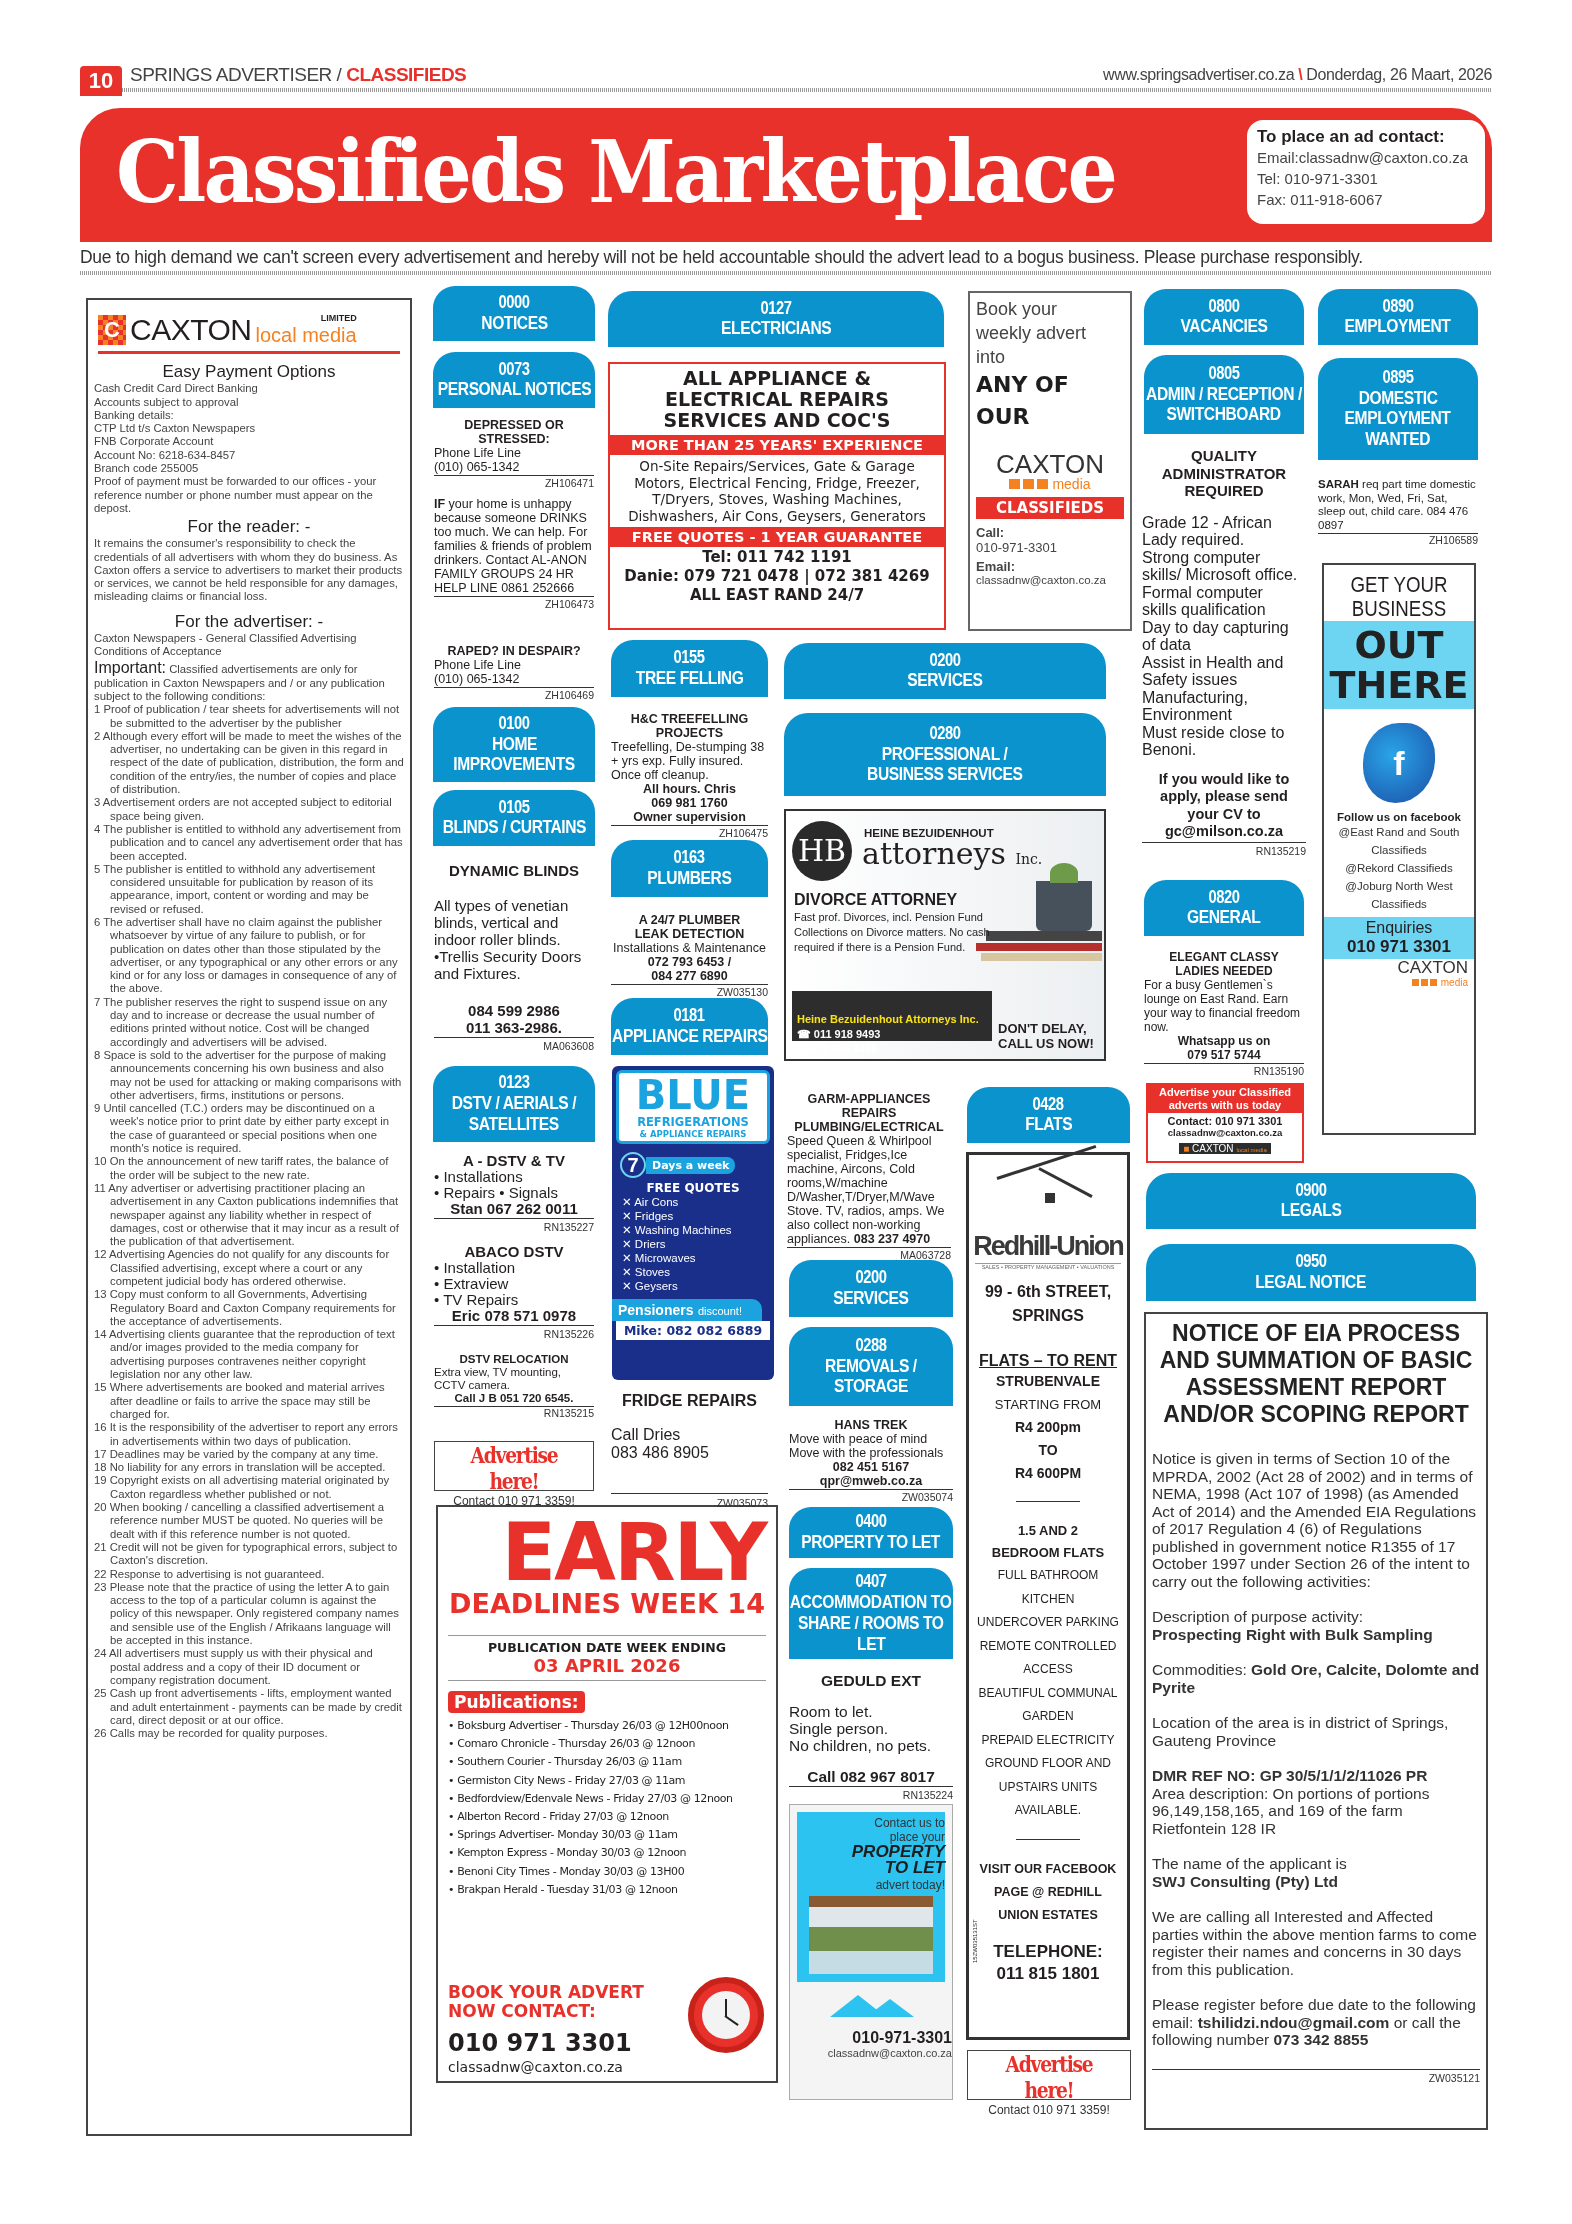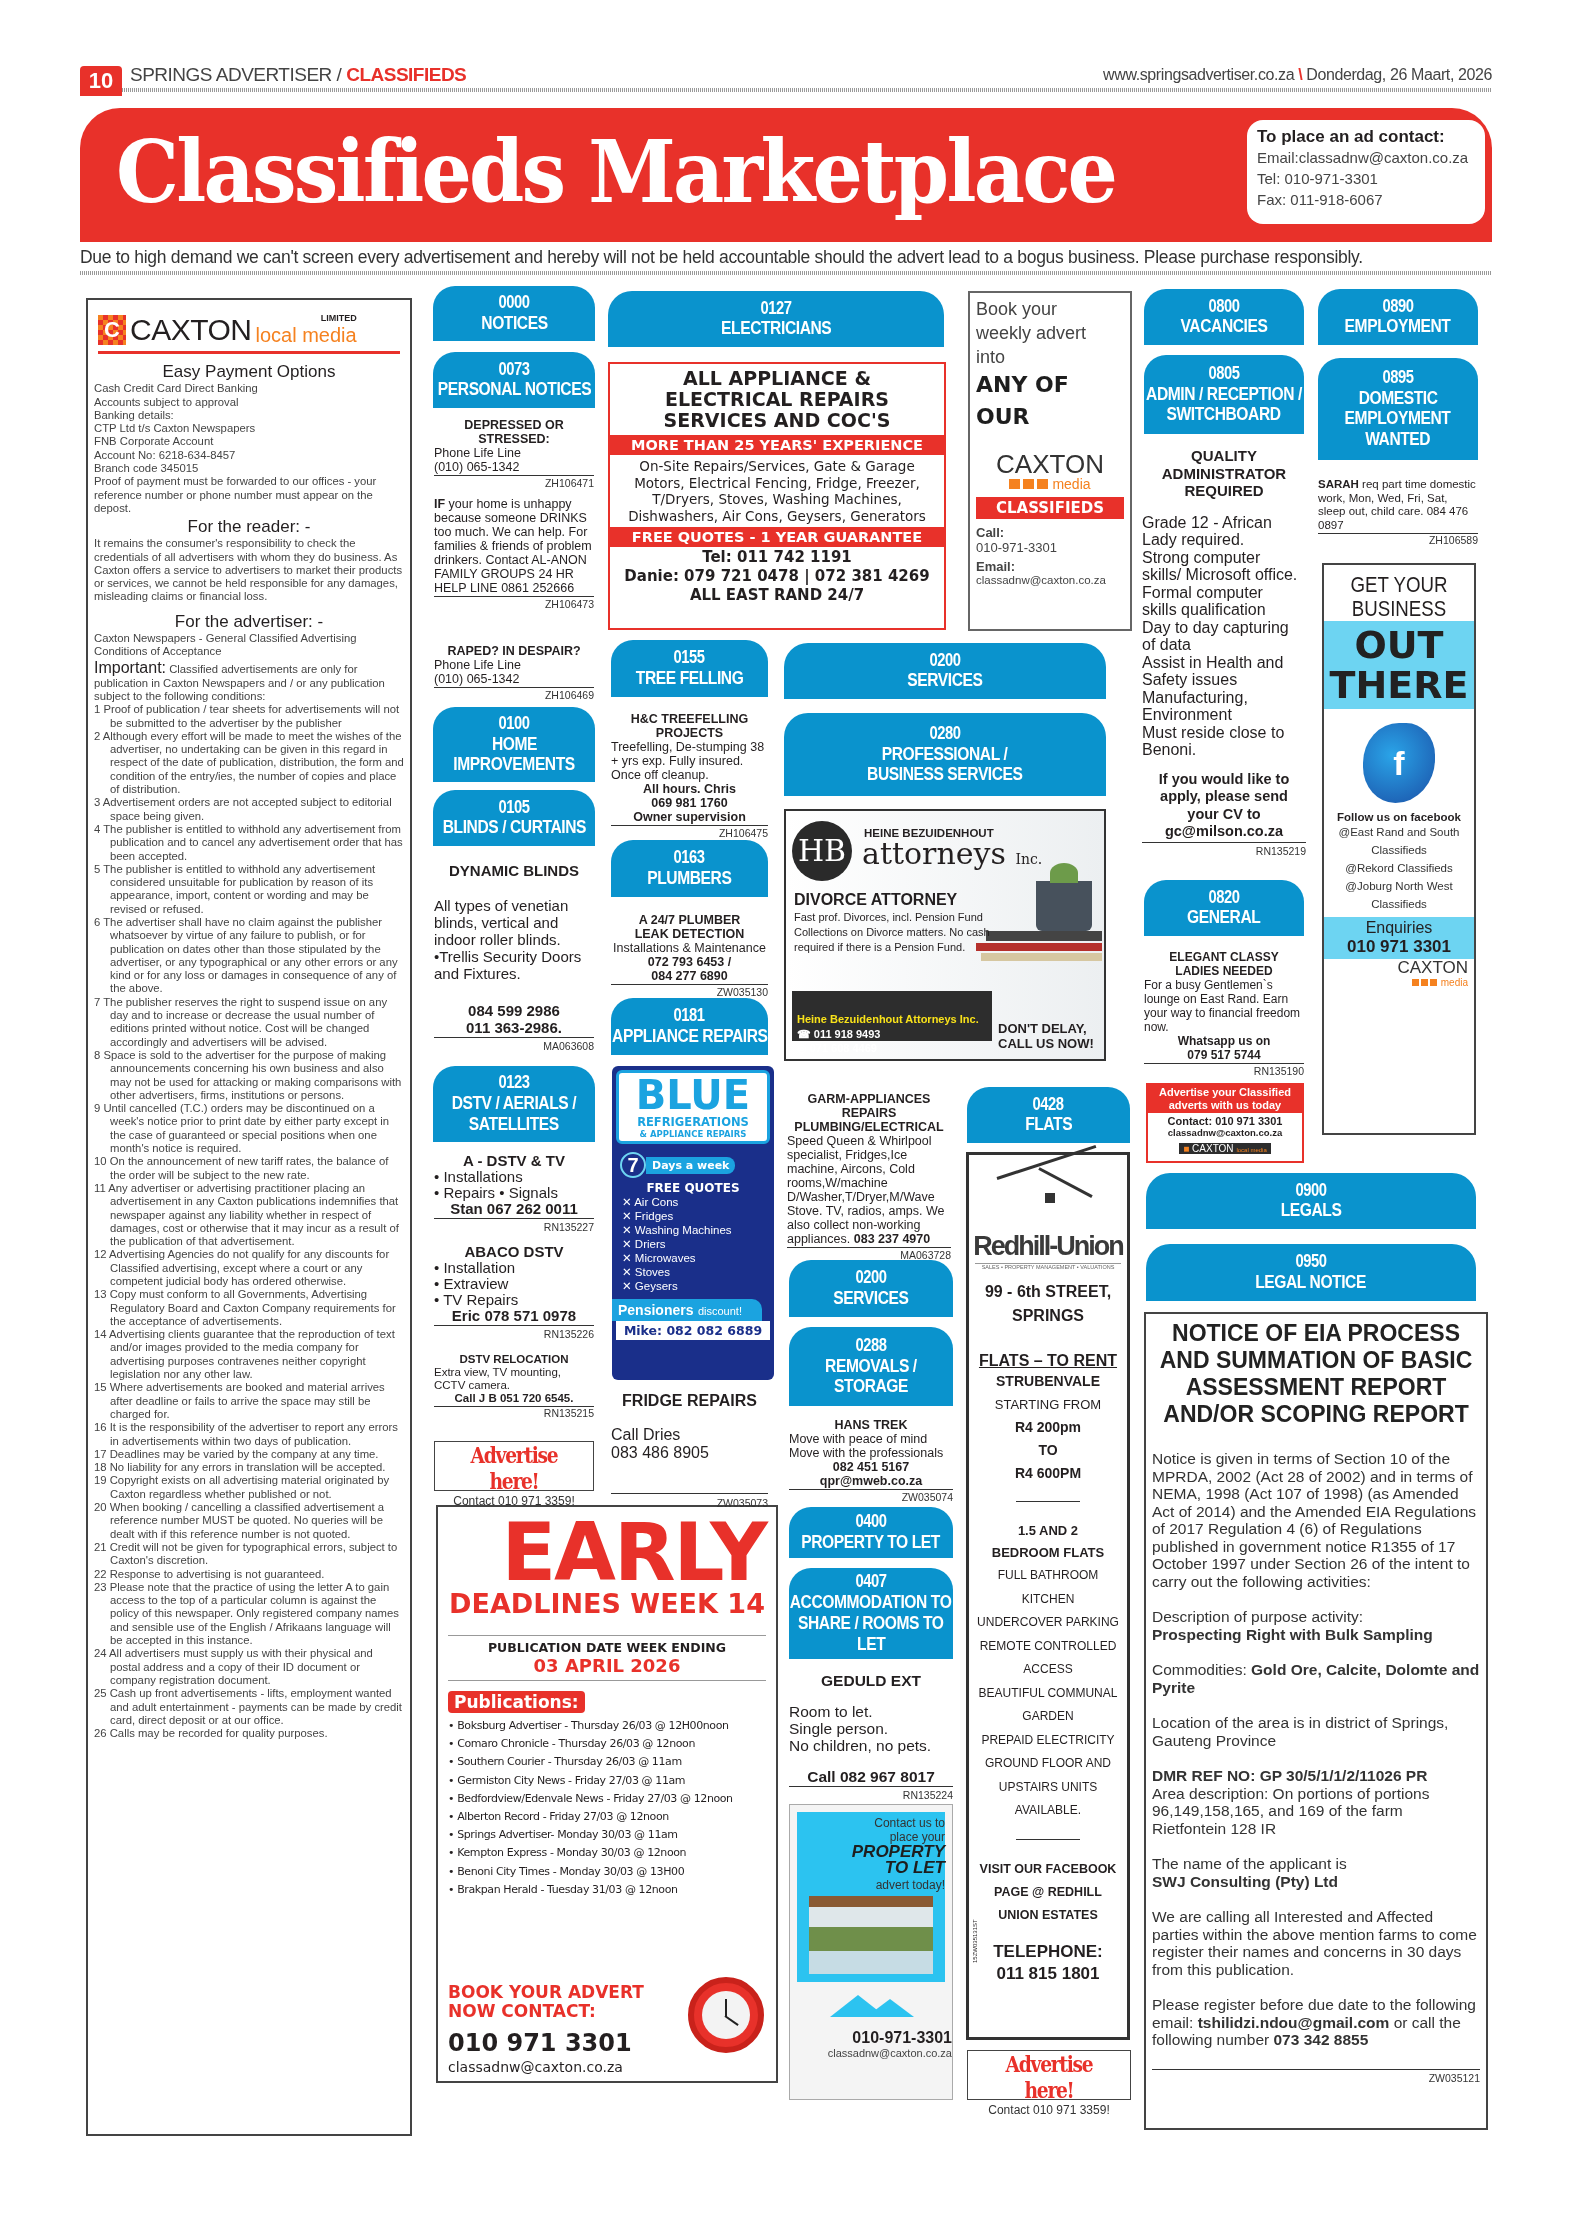--- a/index.html
+++ b/index.html
@@ -87,21 +87,21 @@
     </div>
   </div>
   <h3>Easy Payment Options</h3>
   <div>
     <div>Cash Credit Card Direct Banking</div>
     <div>Accounts subject to approval</div>
     <div>Banking details:</div>
     <div>CTP Ltd t/s Caxton Newspapers</div>
     <div>FNB Corporate Account</div>
     <div>Account No: 6218-634-8457</div>
-    <div>Branch code 345015</div>
+    <div>Branch code 255005</div>
     <div>Proof of payment must be forwarded to our offices - your reference number or phone number must appear on the depost.</div>
   </div>
   <h3>For the reader: -</h3>
   <div>It remains the consumer's responsibility to check the credentials of all advertisers with whom they do business. As Caxton offers a service to advertisers to market their products or services, we cannot be held responsible for any damages, misleading claims or financial loss.</div>
   <h3 style="margin-top:8px">For the advertiser: -</h3>
   <div>Caxton Newspapers - General Classified Advertising Conditions of Acceptance</div>
   <div style="margin-top:3px"><span style="font-size:16px;color:#231f20">Important:</span> <span>Classified advertisements are only for publication in Caxton Newspapers and / or any publication subject to the following conditions:</span></div>
   <ol>
     <li>1 Proof of publication / tear sheets for advertisements will not be submitted to the advertiser by the publisher</li>
     <li>2 Although every effort will be made to meet the wishes of the advertiser, no undertaking can be given in this regard in respect of the date of publication, distribution, the form and condition of the entry/ies, the number of copies and place of distribution.</li>

